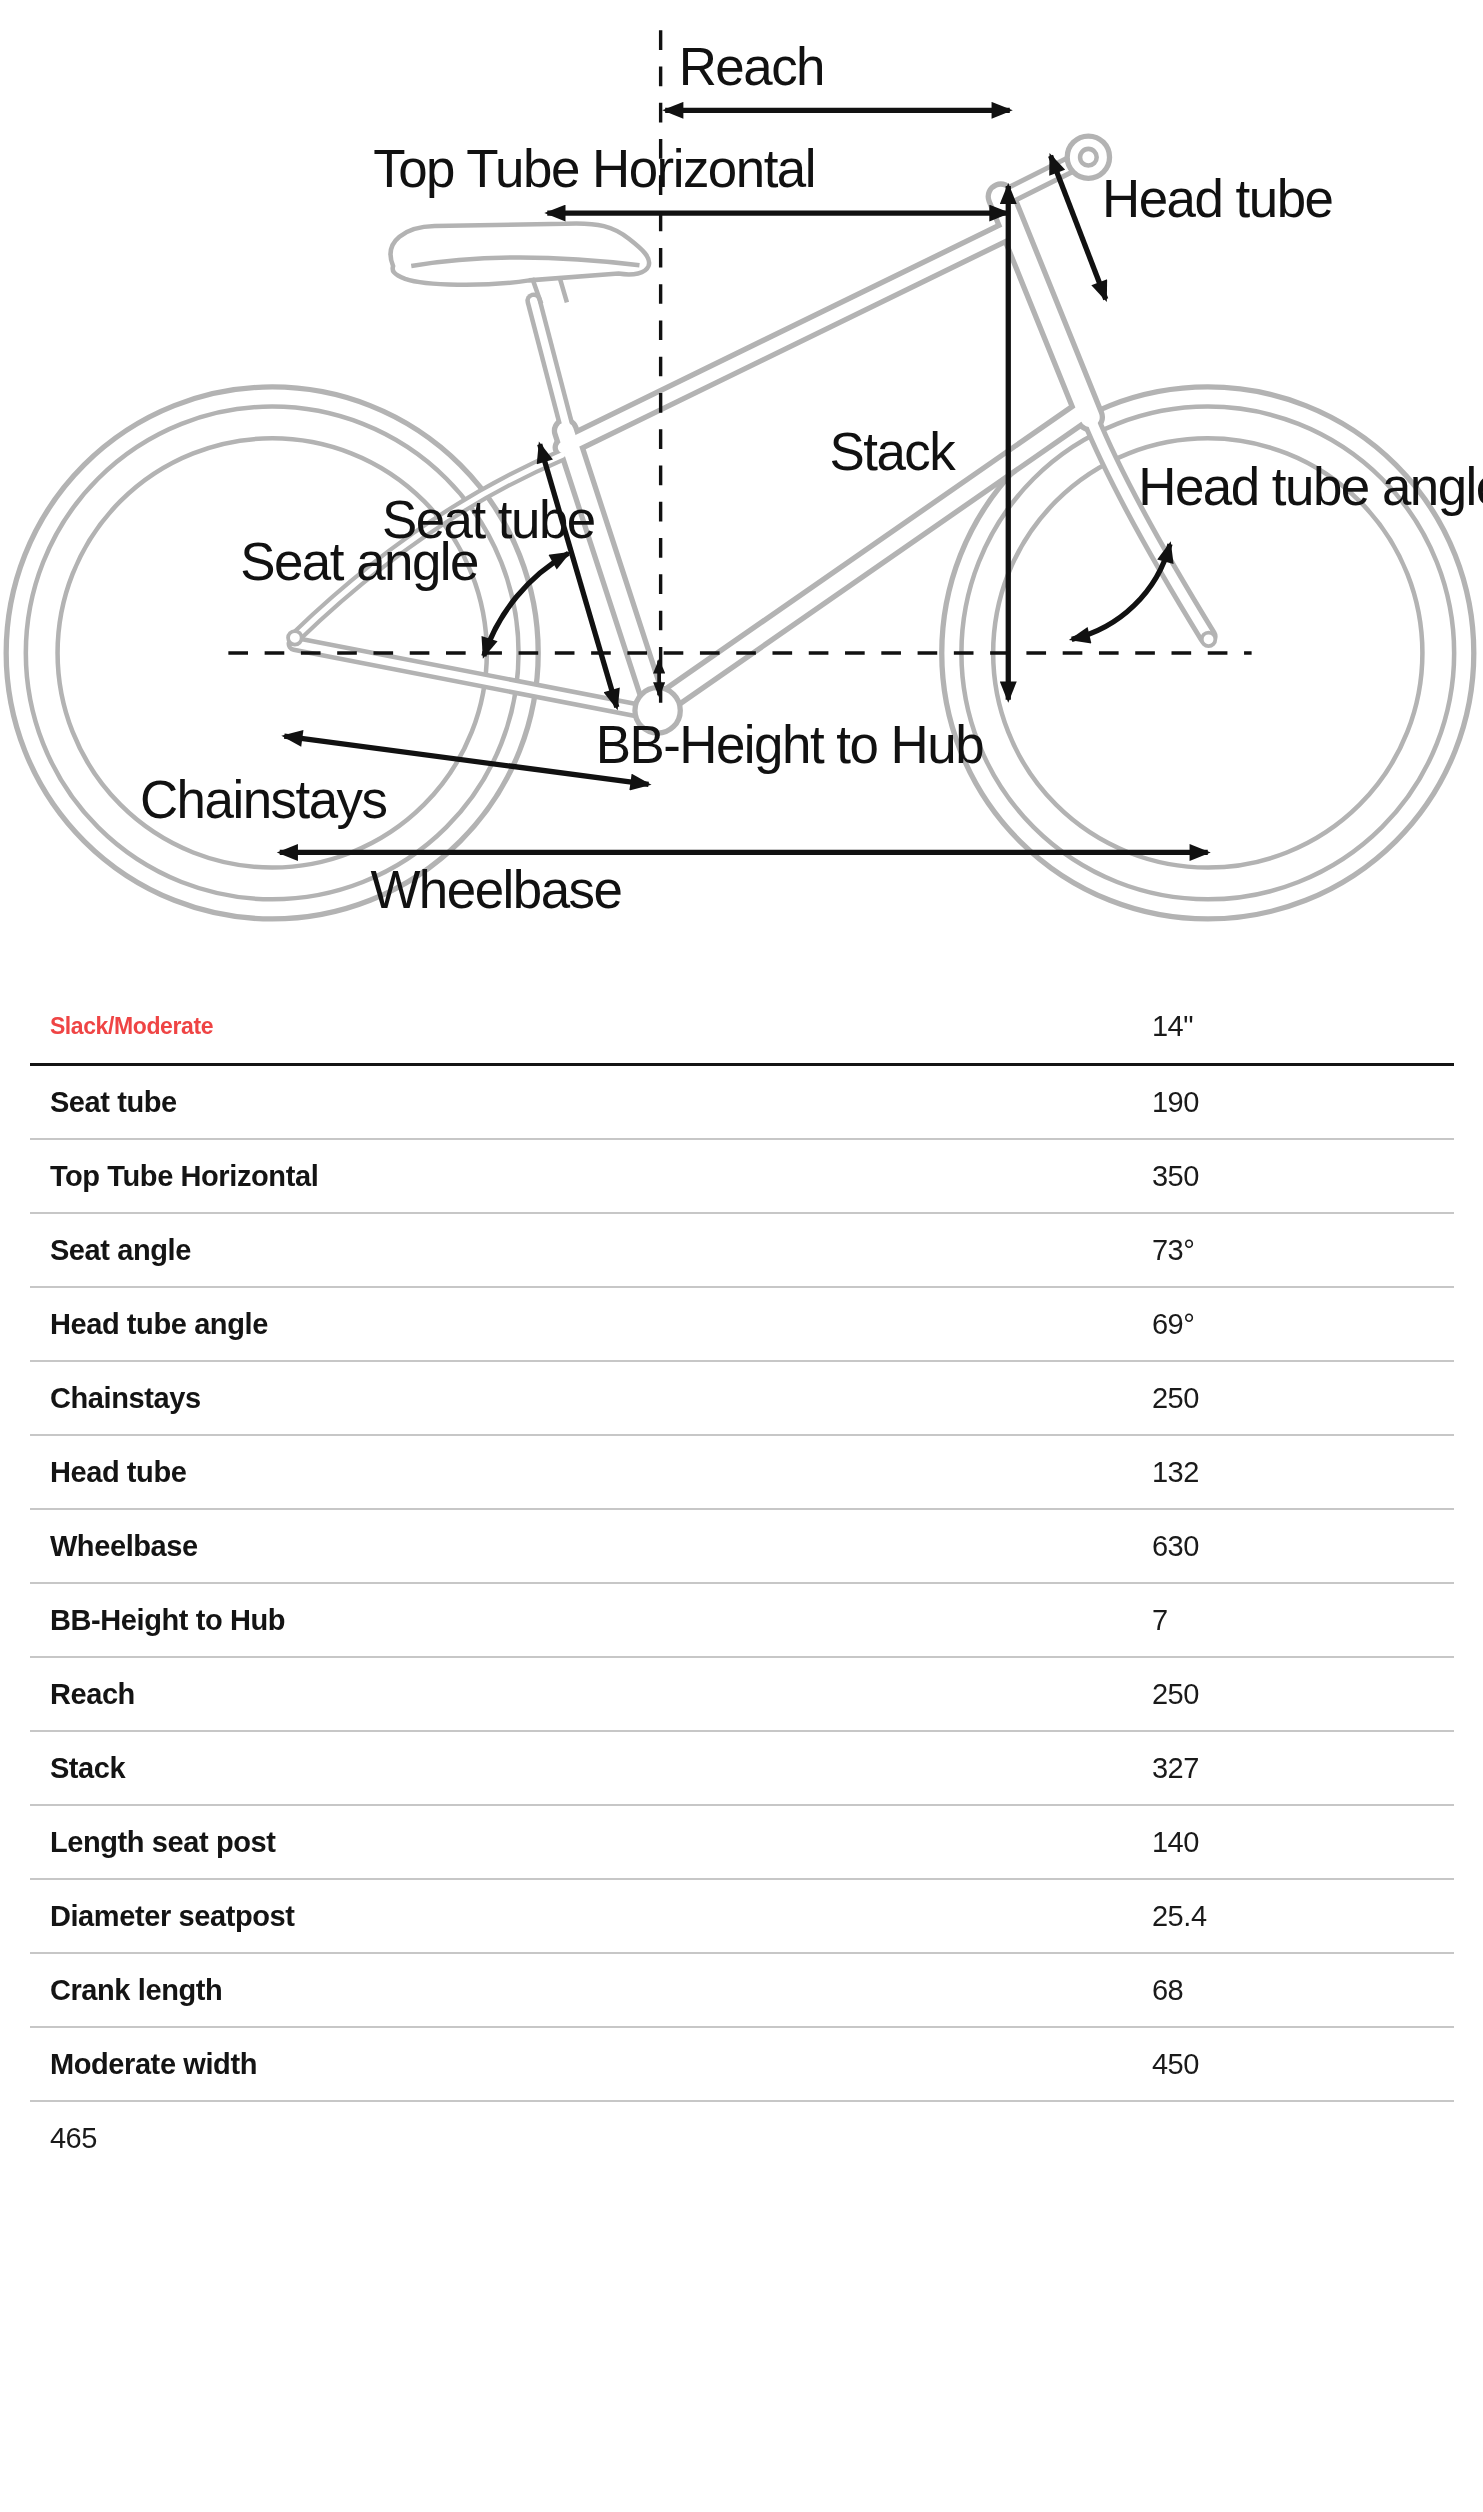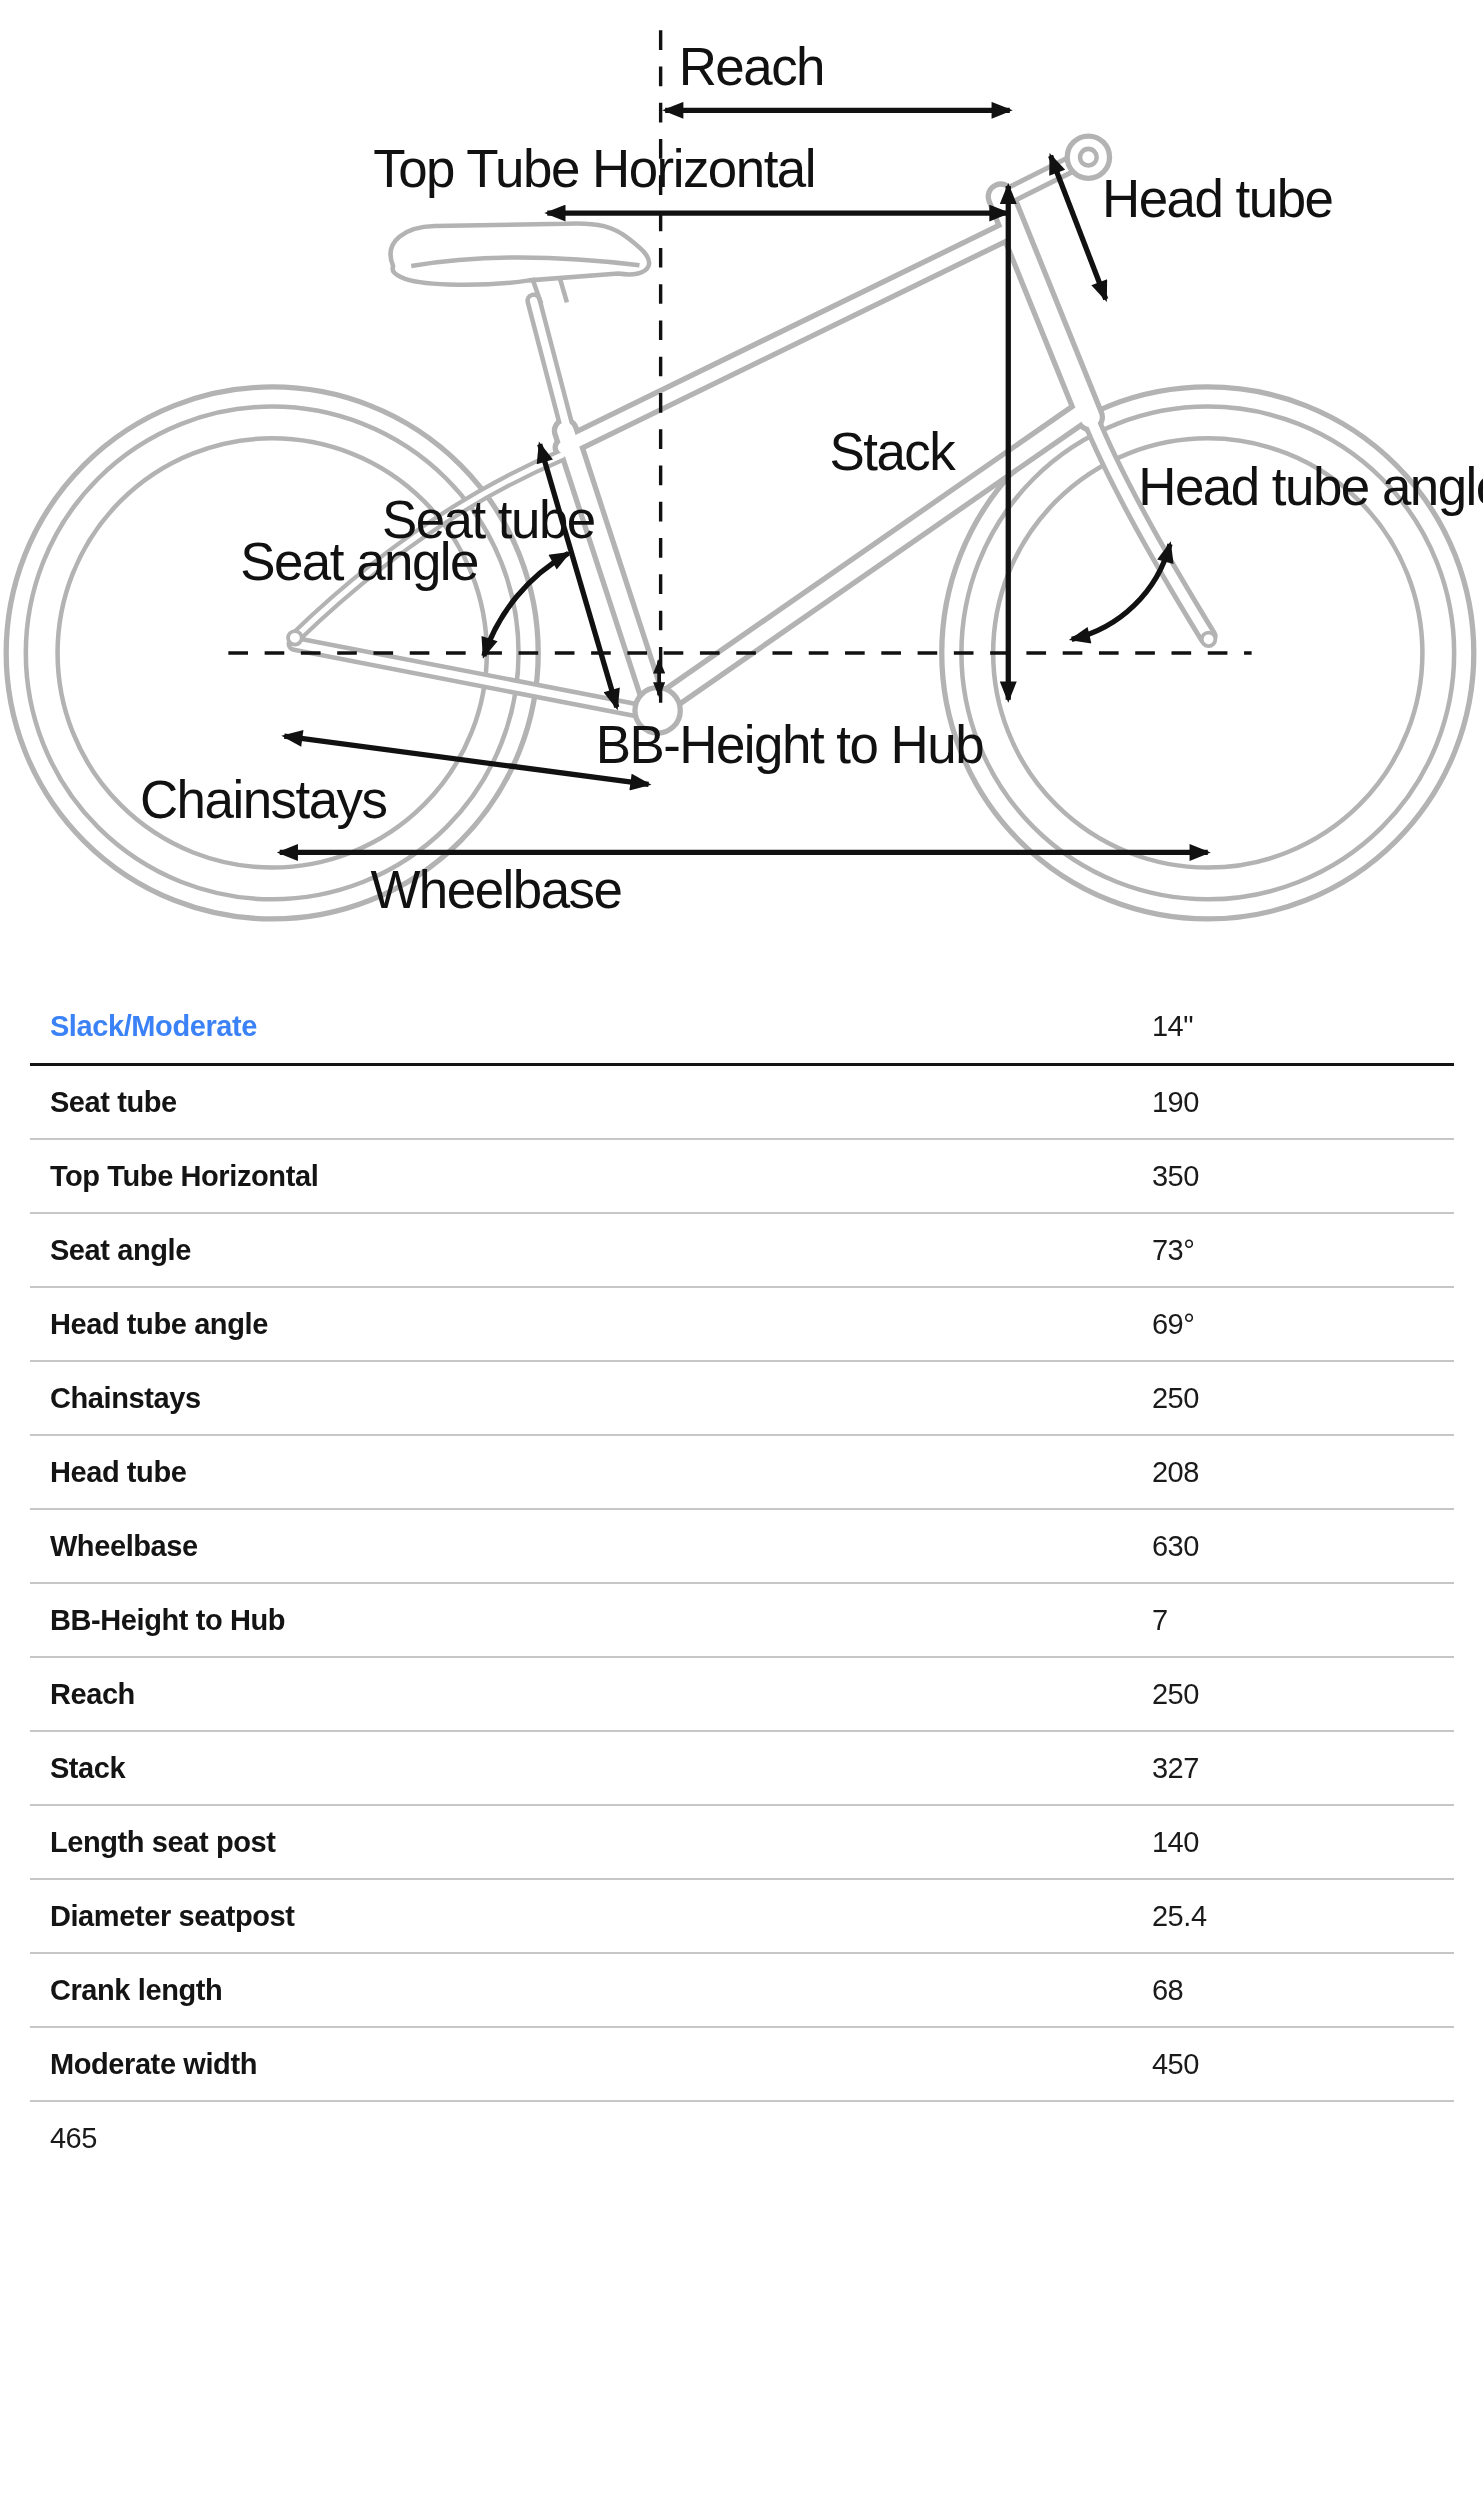--- a/index.html
+++ b/index.html
@@ -23,22 +23,22 @@
     display:grid;
     grid-template-columns:1102px 1fr;
     align-items:center;
     padding-left:20.4px;
   }
   .thead{
     height:73px;
     border-bottom:3.8px solid #141414;
   }
   .thead .tcell-label{
-    color:#3b82f6;
-    font-size:29px;
+    color:#ef4444;
+    font-size:23px;
     letter-spacing:-0.4px;
   }
   .tbody-row{
     height:72px;
     border-bottom:2.3px solid #c7c7c7;
   }
   .tbody-row:last-child{border-bottom:none;}
   .tcell-label{
     font-weight:bold;
     font-size:29px;
@@ -165,21 +165,21 @@
     <div class="trow tbody-row">
       <div class="tcell-label">Head tube angle</div>
       <div class="tcell-value">69°</div>
     </div>
     <div class="trow tbody-row">
       <div class="tcell-label">Chainstays</div>
       <div class="tcell-value">250</div>
     </div>
     <div class="trow tbody-row">
       <div class="tcell-label">Head tube</div>
-      <div class="tcell-value">208</div>
+      <div class="tcell-value">132</div>
     </div>
     <div class="trow tbody-row">
       <div class="tcell-label">Wheelbase</div>
       <div class="tcell-value">630</div>
     </div>
     <div class="trow tbody-row">
       <div class="tcell-label">BB-Height to Hub</div>
       <div class="tcell-value">7</div>
     </div>
     <div class="trow tbody-row">

